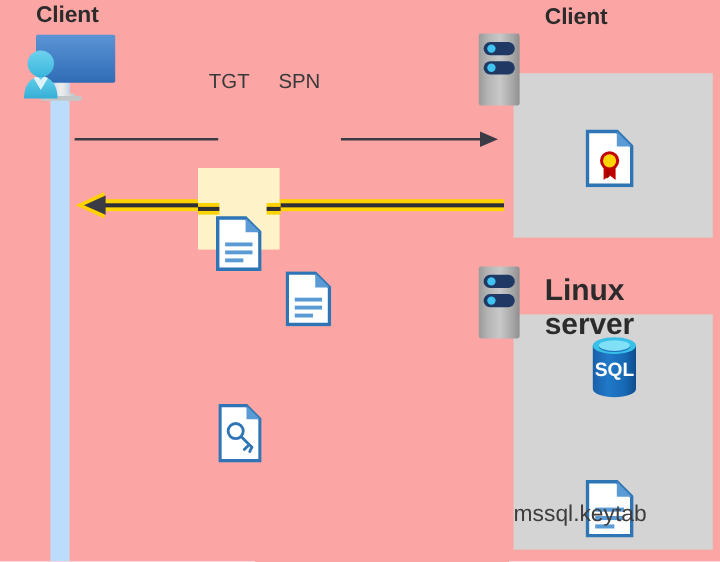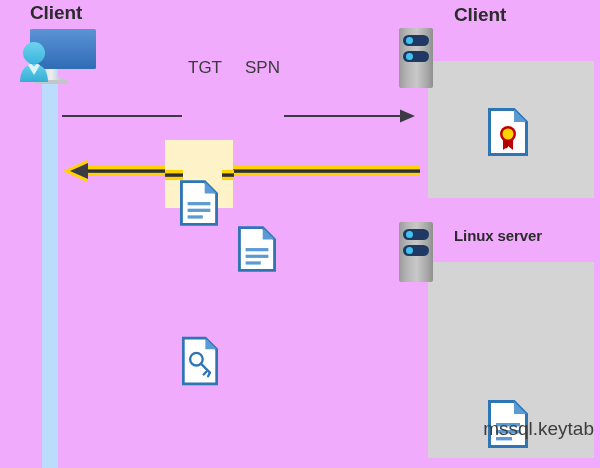--- a/index.html
+++ b/index.html
@@ -9,21 +9,21 @@
     background: #ffffff;
   }
   body {
     font-family: "Liberation Sans", sans-serif;
     -webkit-font-smoothing: antialiased;
   }
   #canvas {
     position: relative;
     width: 600px;
     height: 468px;
-    background: #f0abfc;
+    background: #fca5a5;
     overflow: hidden;
   }
   .abs { position: absolute; }
 
   
   .lifeline {
     left: 42px;
     top: 60px;
     width: 16px;
     height: 408px;
@@ -44,21 +44,21 @@
   }
   #dc-title {
     left: 454px;
     top: 4px;
     font-size: 19px;
     width: 130px;
   }
   #linux-title {
     left: 454px;
     top: 228px;
-    font-size: 15px;
+    font-size: 25px;
     width: 140px;
   }
 
   
   .panel {
     background: #d4d4d4;
   }
   #dc-panel  { left: 428px; top: 61px;  width: 166px; height: 137px; }
   #linux-panel { left: 428px; top: 262px; width: 166px; height: 196px; }
 
@@ -98,21 +98,21 @@
 
   #doc-tgt { left: 180px; top: 84px; }
   #doc-spn { left: 238px; top: 84px; }
   #doc-key { left: 182px; top: 148px; }
   #doc-cert{ left: 488px; top: 108px; }
   #doc-keytab { left: 488px; top: 352px; }
 
   .doc-label {
     font-size: 17px;
     color: #3a3a3a;
-    text-align: right;
+    text-align: left;
   }
   #label-tgt { left: 174px; top: 58px; width: 48px; }
   #label-spn { left: 232px; top: 58px; width: 48px; }
 
   
   #highlight {
     left: 165px;
     top: 140px;
     width: 68px;
     height: 68px;
@@ -125,21 +125,21 @@
   #arrow-yellow  { left: 62px;  top: 158px; }
 
   
   #sql-icon { left: 484px; top: 278px; }
 
   
   #keytab-caption {
     left: 428px;
     top: 418px;
     width: 166px;
-    text-align: right;
+    text-align: left;
     font-size: 19px;
     color: #3d3d3d;
   }
 </style>
 </head>
 <body>
 
 <div id="canvas">
 
   <div class="abs lifeline"></div>
@@ -215,20 +215,37 @@
     <div class="rack-bay">
         <span class="rack-led"></span>
       </div>
     <div class="rack-bay">
         <span class="rack-led"></span>
       </div>
   </div>
 
   <div class="abs heading" id="linux-title">Linux server</div>
 
+  <div class="abs" id="sql-icon">
+    <svg width="56" height="56" viewBox="0 0 56 56" xmlns="http://www.w3.org/2000/svg">
+      <defs>
+        <linearGradient id="cylGrad" x1="0" y1="0" x2="1" y2="0">
+          <stop offset="0" stop-color="#1a5fa8"></stop>
+          <stop offset="0.35" stop-color="#2079c9"></stop>
+          <stop offset="0.75" stop-color="#1668b3"></stop>
+          <stop offset="1" stop-color="#0f4c8c"></stop>
+        </linearGradient>
+      </defs>
+      <path d="M10 10 h36 v36 a18 7 0 0 1 -36 0 z" fill="url(#cylGrad)"></path>
+      <ellipse cx="28" cy="10" rx="18" ry="7" fill="#39c0e8"></ellipse>
+      <ellipse cx="28" cy="11" rx="13" ry="4.4" fill="#1b73bd"></ellipse>
+      <ellipse cx="28" cy="10" rx="13" ry="4.4" fill="#7fe0f6"></ellipse>
+      <text x="28" y="35" font-family="'Liberation Sans', sans-serif" font-size="16" font-weight="bold" fill="#ffffff" text-anchor="middle">SQL</text>
+    </svg>
+  </div>
 
   <div class="abs doc" id="doc-keytab">
     <svg width="40" height="48" viewBox="0 0 40 48" xmlns="http://www.w3.org/2000/svg">
       <path d="M1.5 1.5 H26 L38.5 14 V46.5 H1.5 Z" fill="#ffffff" stroke="#2e75b6" stroke-width="3"></path>
       <path d="M26 1.5 L38.5 14 H26 Z" fill="#5b9bd5"></path>
       <rect x="8" y="23" width="24" height="3.4" fill="#5b9bd5"></rect>
       <rect x="8" y="30" width="24" height="3.4" fill="#5b9bd5"></rect>
       <rect x="8" y="37" width="16" height="3.4" fill="#5b9bd5"></rect>
     </svg>
   </div>

